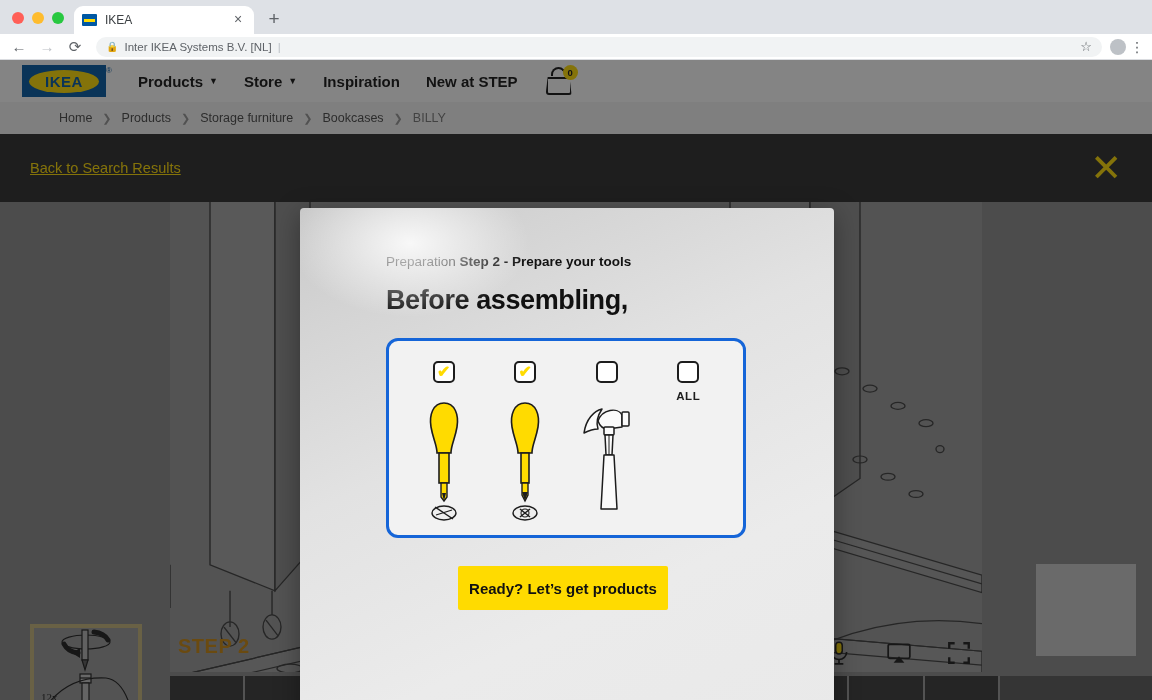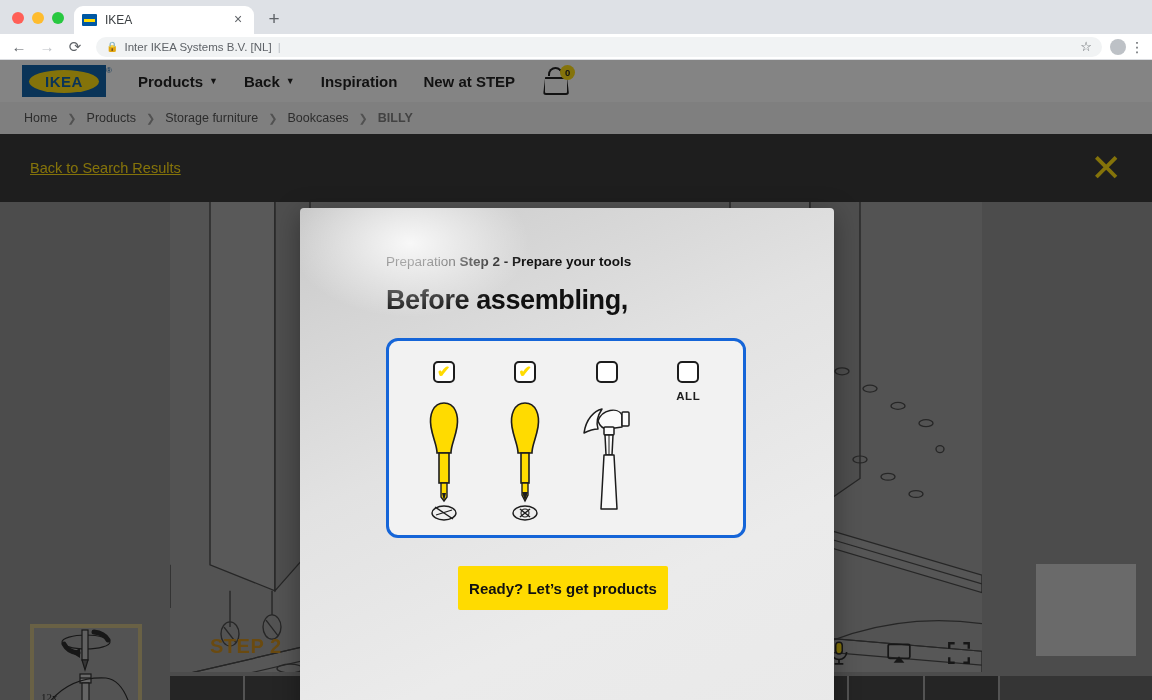--- a/index.html
+++ b/index.html
@@ -127,25 +127,25 @@
   }
   .cart .badge {
     position: absolute; top: -2px; right: -4px;
     width: 15px; height: 15px; border-radius: 50%; background: #ffdb00;
     font-size: 9.5px; font-weight: bold; color: #111;
     display: flex; align-items: center; justify-content: center;
   }
 
   .breadcrumb {
     height: 32px; background: #f5f5f5;
-    display: flex; align-items: center; padding: 0 24px; gap: 10px;
+    display: flex; align-items: center; padding: 0 59px; gap: 10px;
     font-size: 12.5px; color: #484848;
   }
   .crumb { cursor: pointer; }
-  .crumb.last { color: #767676; cursor: default; font-weight: bold; }
+  .crumb.last { color: #767676; cursor: default; }
   .crumb-sep { color: #959595; font-size: 11px; }
 
   
   .viewer { position: absolute; inset: 74px 0 0 0; background: #8a8a8a; }
 
   .viewer-topbar {
     position: absolute; top: 0; left: 0; right: 0; height: 68px;
     background: #2b2b2b;
     display: flex; align-items: center; padding: 16px 30px;
   }
@@ -159,21 +159,21 @@
   }
 
   .viewer-stage {
     position: absolute; top: 68px; left: 170px; right: 170px; bottom: 28px;
     background: #9a9a9a; overflow: hidden;
   }
   .stage-art { position: absolute; inset: 0; }
   .stage-art svg { width: 100%; height: 100%; display: block; }
 
   .step-label {
-    position: absolute; left: 40px; bottom: 14px;
+    position: absolute; left: 8px; bottom: 14px;
     font-size: 20px; font-weight: bold; color: #c8860d;
     letter-spacing: 0.5px;
   }
 
   .thumb {
     position: absolute; left: 30px; top: 490px;
     width: 112px; height: 95px; background: #9a9a9a;
     border: 4px solid #c7b67c;
   }
   .thumb svg { width: 100%; height: 100%; display: block; }
@@ -301,21 +301,21 @@
       <div class="ikea-logo">
         <div class="oval">IKEA</div>
         <span class="reg">®</span>
       </div>
       <div class="navlinks">
         <div class="navlink">
           <span>Products</span>
           <span class="chev">▼</span>
         </div>
         <div class="navlink">
-          <span>Back</span>
+          <span>Store</span>
           <span class="chev">▼</span>
         </div>
         <div class="navlink">
           <span>Inspiration</span>
         </div>
         <div class="navlink">
           <span>New at STEP</span>
         </div>
       </div>
       <div class="cart">

